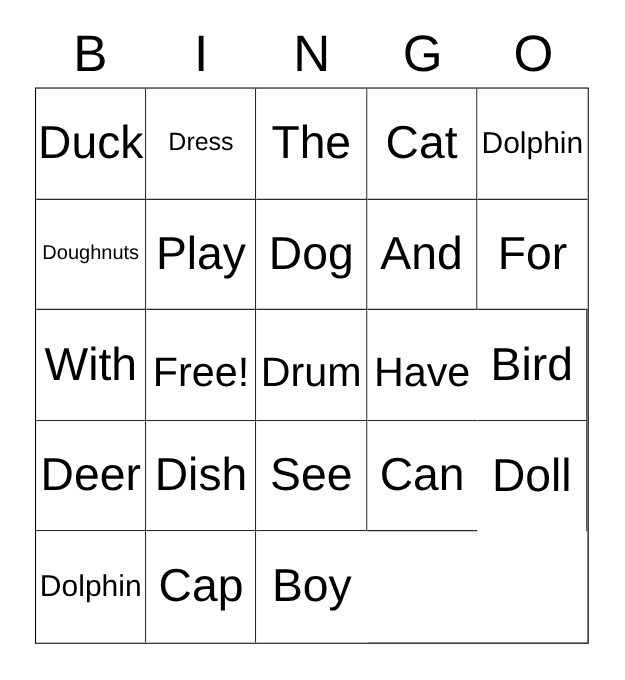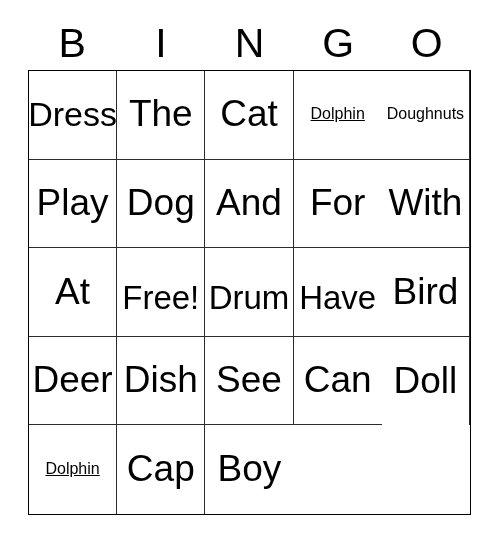--- a/index.html
+++ b/index.html
@@ -79,38 +79,41 @@
     text-align: center;
     white-space: nowrap;
     font-weight: 400;
     color: #000000;
     line-height: 1.05;
   }
 
   
   .size-xl  { font-size: 37px; }
   .size-lg  { font-size: 33px; margin-top: 12px; }
-  .size-md  { font-size: 34px; }
-  .size-sm  { font-size: 16px; text-decoration: underline; }
+  .size-md  { font-size: 20px; }
+  .size-sm  { font-size: 24px; }
   .size-xs  { font-size: 16px; }
 </style>
 </head>
 <body>
 
 <div id="bingo-card">
 
   <div class="header-row">
     <div class="header-letter">B</div>
     <div class="header-letter">I</div>
     <div class="header-letter">N</div>
     <div class="header-letter">G</div>
     <div class="header-letter">O</div>
   </div>
 
   <div class="grid" id="bingo-grid">
+      <div class="cell col-1 row-1">
+        <span class="cell-text size-xl">Duck</span>
+      </div>
       <div class="cell col-2 row-1">
         <span class="cell-text size-md">Dress</span>
       </div>
       <div class="cell col-3 row-1">
         <span class="cell-text size-xl">The</span>
       </div>
       <div class="cell col-4 row-1">
         <span class="cell-text size-xl">Cat</span>
       </div>
       <div class="cell col-5 row-1">
@@ -126,23 +129,20 @@
         <span class="cell-text size-xl">Dog</span>
       </div>
       <div class="cell col-4 row-2">
         <span class="cell-text size-xl">And</span>
       </div>
       <div class="cell col-5 row-2">
         <span class="cell-text size-xl">For</span>
       </div>
       <div class="cell col-1 row-3">
         <span class="cell-text size-xl">With</span>
-      </div>
-      <div class="cell col-2 row-3">
-        <span class="cell-text size-xl">At</span>
       </div>
       <div class="cell col-3 row-3">
         <span class="cell-text size-lg">Free!</span>
       </div>
       <div class="cell col-4 row-3">
         <span class="cell-text size-lg">Drum</span>
       </div>
       <div class="cell col-5 row-3">
         <span class="cell-text size-lg">Have</span>
       </div>

